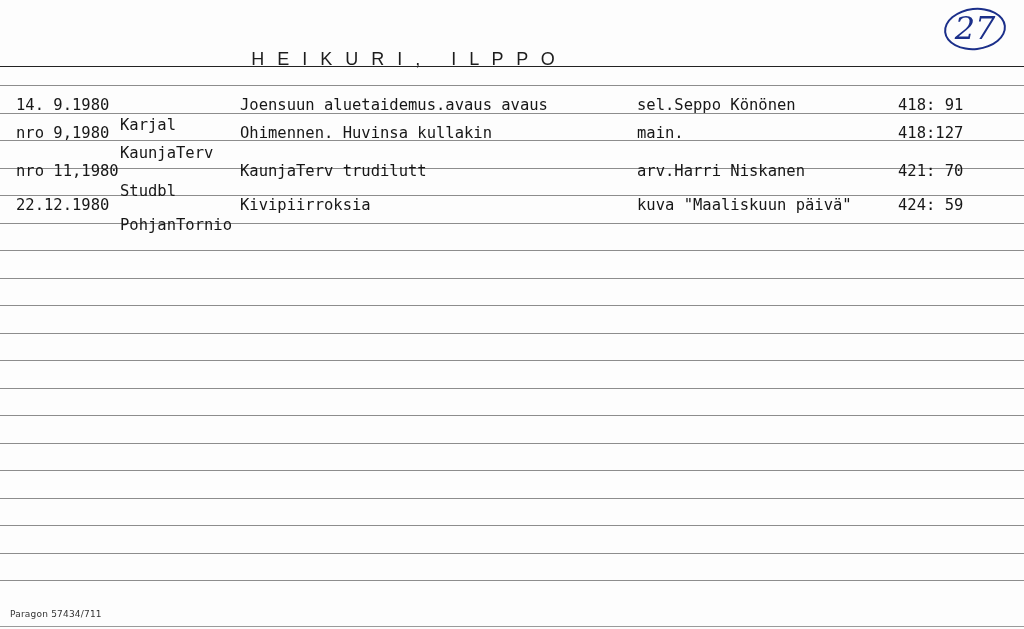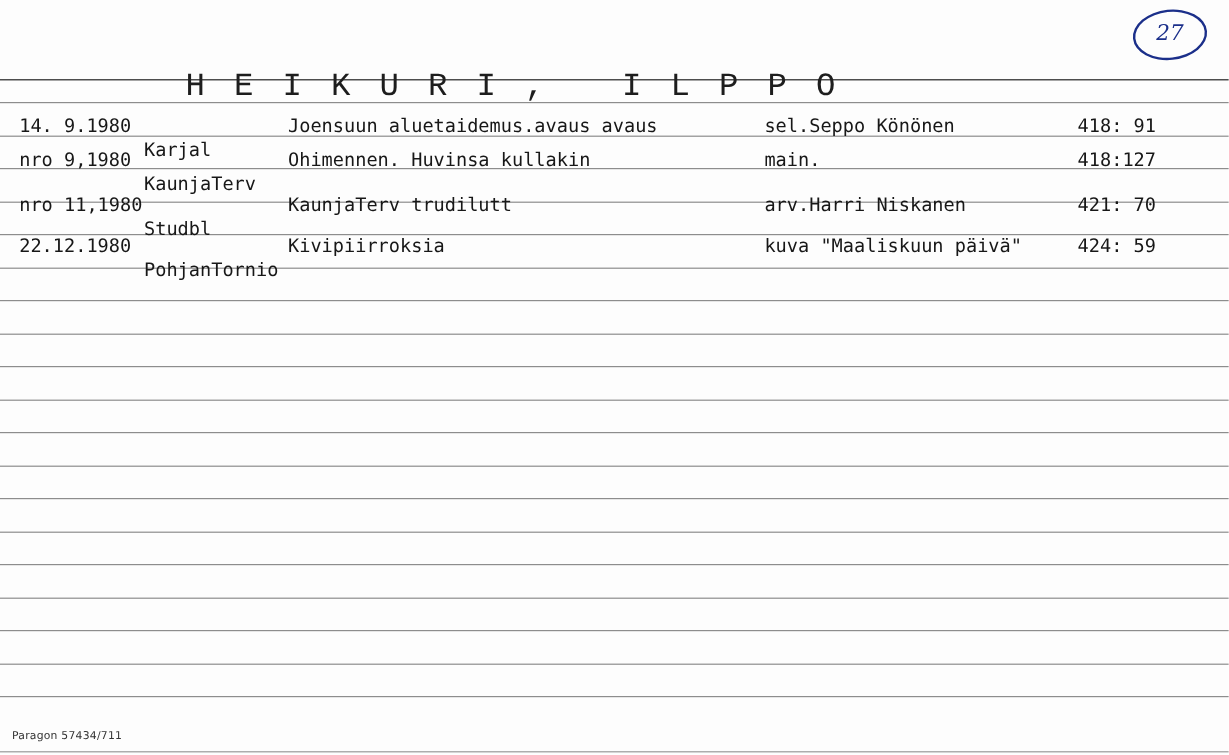--- a/index.html
+++ b/index.html
@@ -33,37 +33,37 @@
     background: #222;
   }
   .header-rule.top { top: 66px; }
 
   .title {
     position: absolute;
     left: 0;
     top: 28px;
     width: 1024px;
     text-align: center;
-    font-family: Liberation Mono, monospace;
-    font-size: 27px;
+    font-family: Liberation Sans, sans-serif;
+    font-size: 18px;
     letter-spacing: 4px;
     color: #1d1d1d;
     white-space: pre;
   }
   .title-inner { margin-left: -250px; display: inline-block; }
 
   .cat-number {
     position: absolute;
     right: 18px;
     top: 6px;
     width: 62px;
     height: 44px;
     color: #1b2f8a;
     font-family: "DejaVu Serif", serif;
-    font-size: 18px;
+    font-size: 32px;
     font-style: italic;
     text-align: center;
     line-height: 44px;
   }
   .cat-number .ring {
     position: absolute;
     left: 0; top: 2px;
     width: 58px;
     height: 38px;
     border: 2px solid #1b2f8a;

